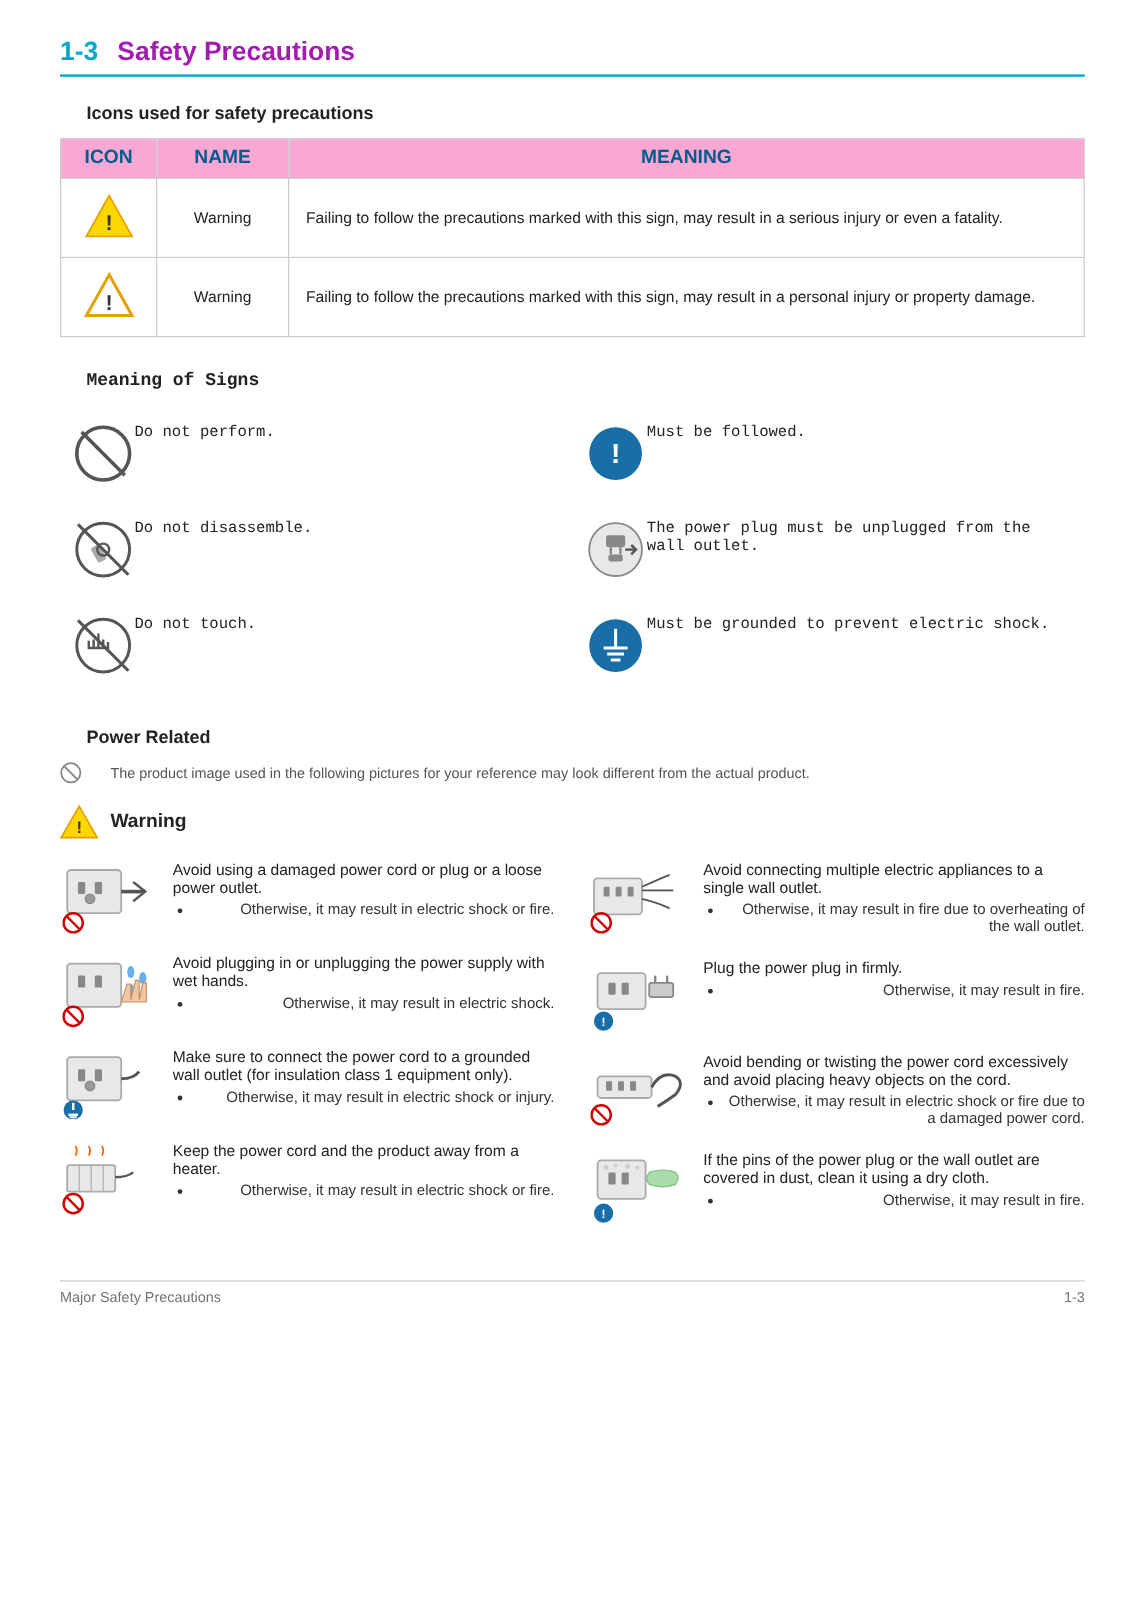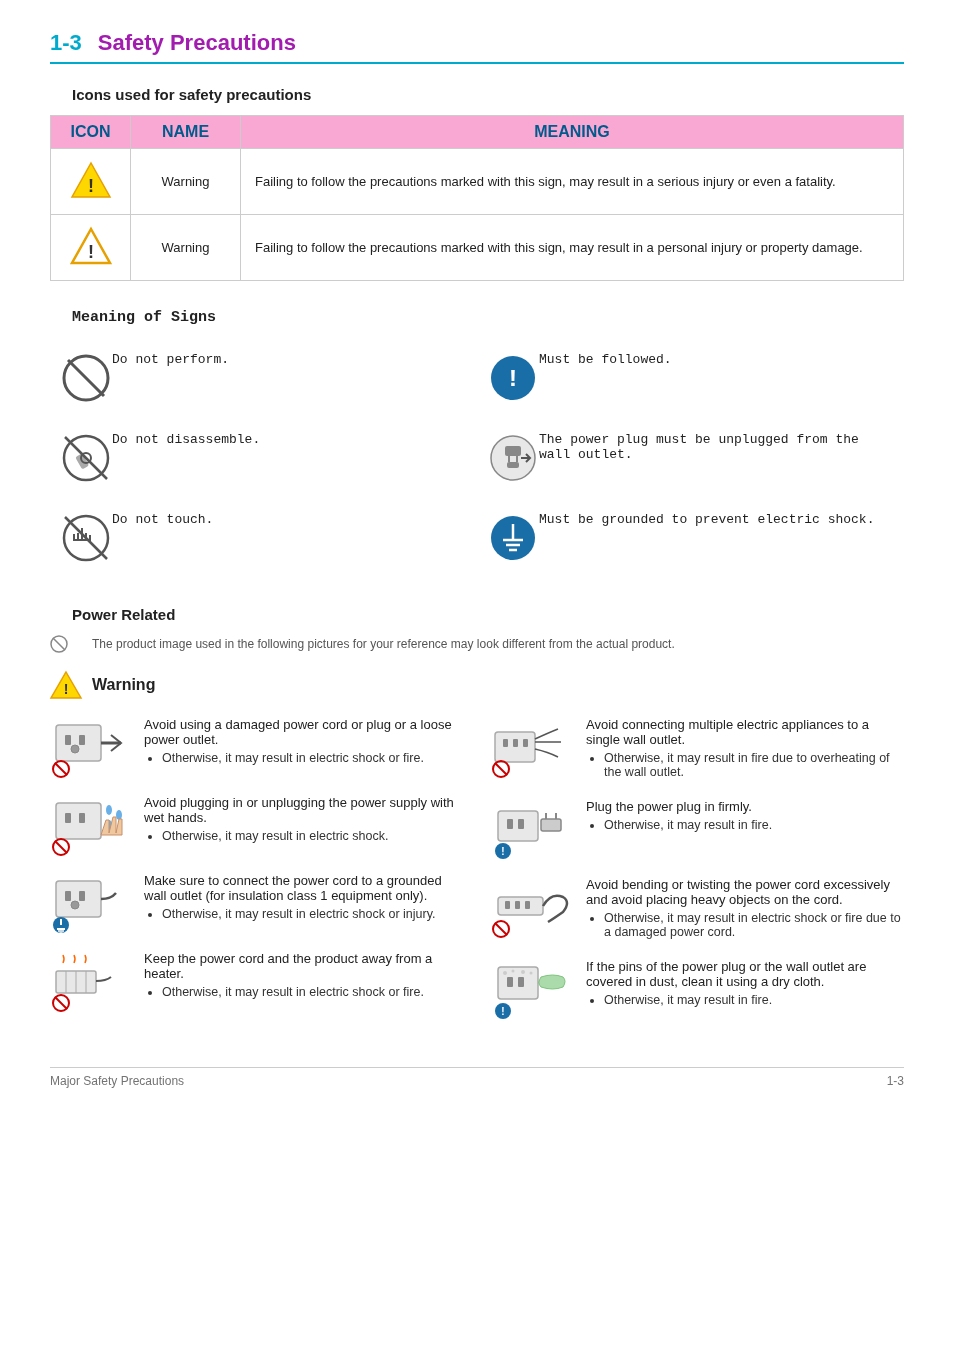--- a/index.html
+++ b/index.html
@@ -146,20 +146,21 @@
       flex: 1;
     }
     .warning-item-text p {
       margin-bottom: 4px;
       font-size: 13px;
     }
     .warning-item-text ul {
       margin-left: 18px;
       font-size: 12.5px;
       color: #333;
+      text-align: right;
     }
     .warning-item-text ul li {
       margin-bottom: 2px;
     }
 
     
     .page-footer {
       display: flex;
       justify-content: space-between;
       align-items: center;

